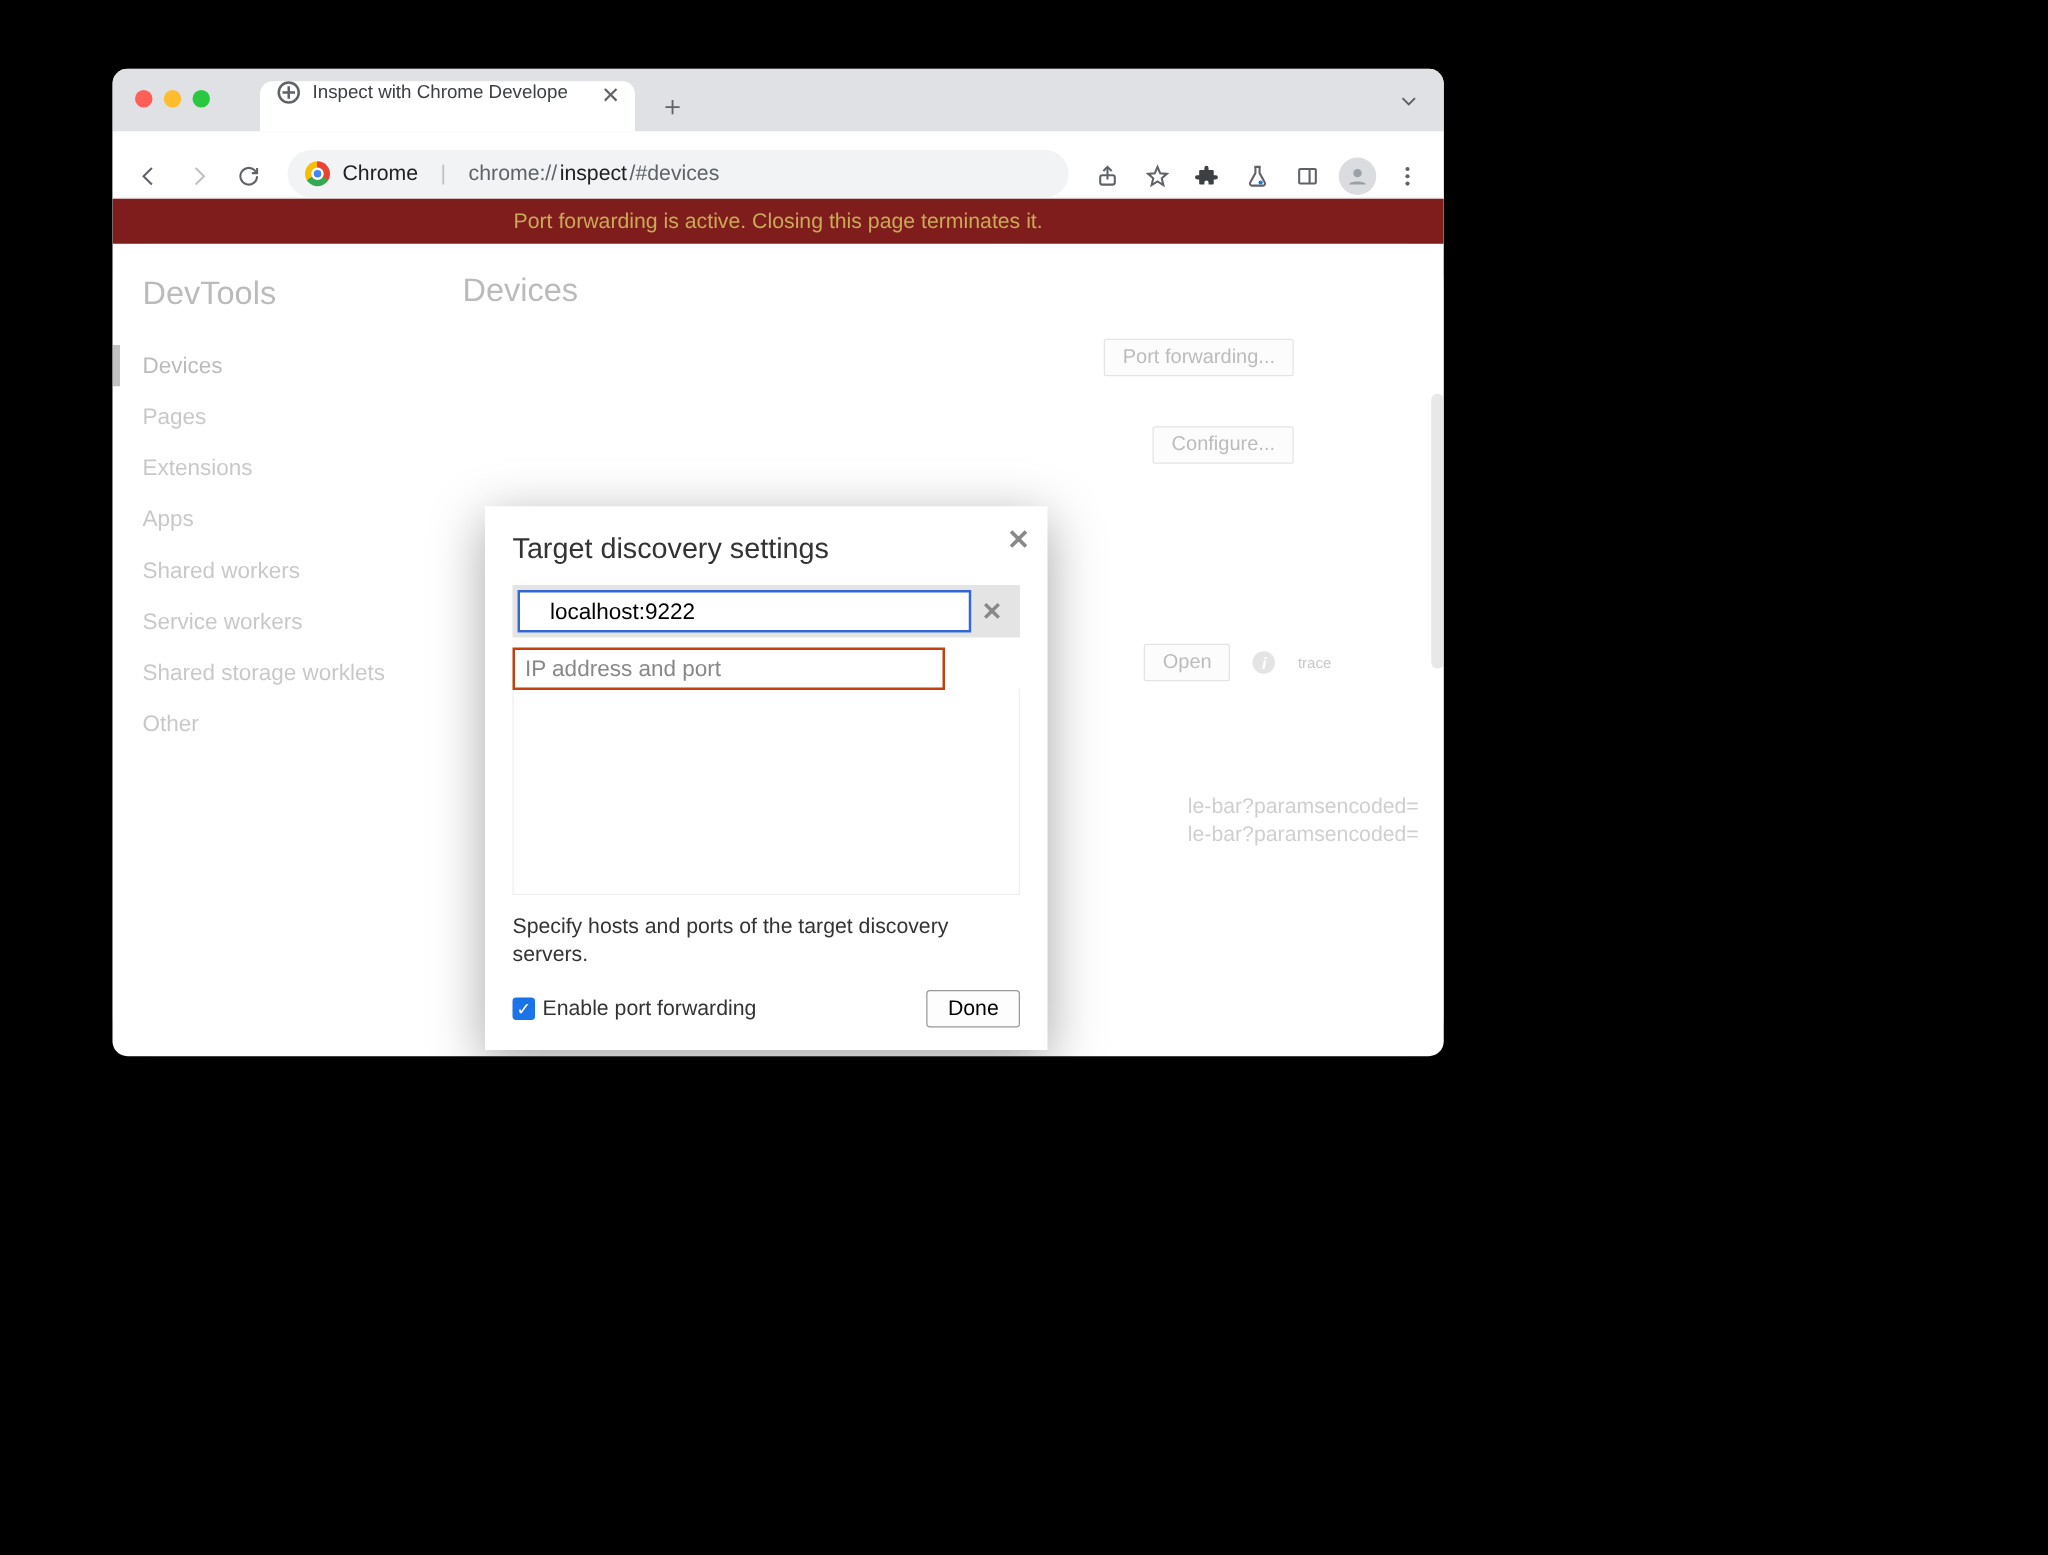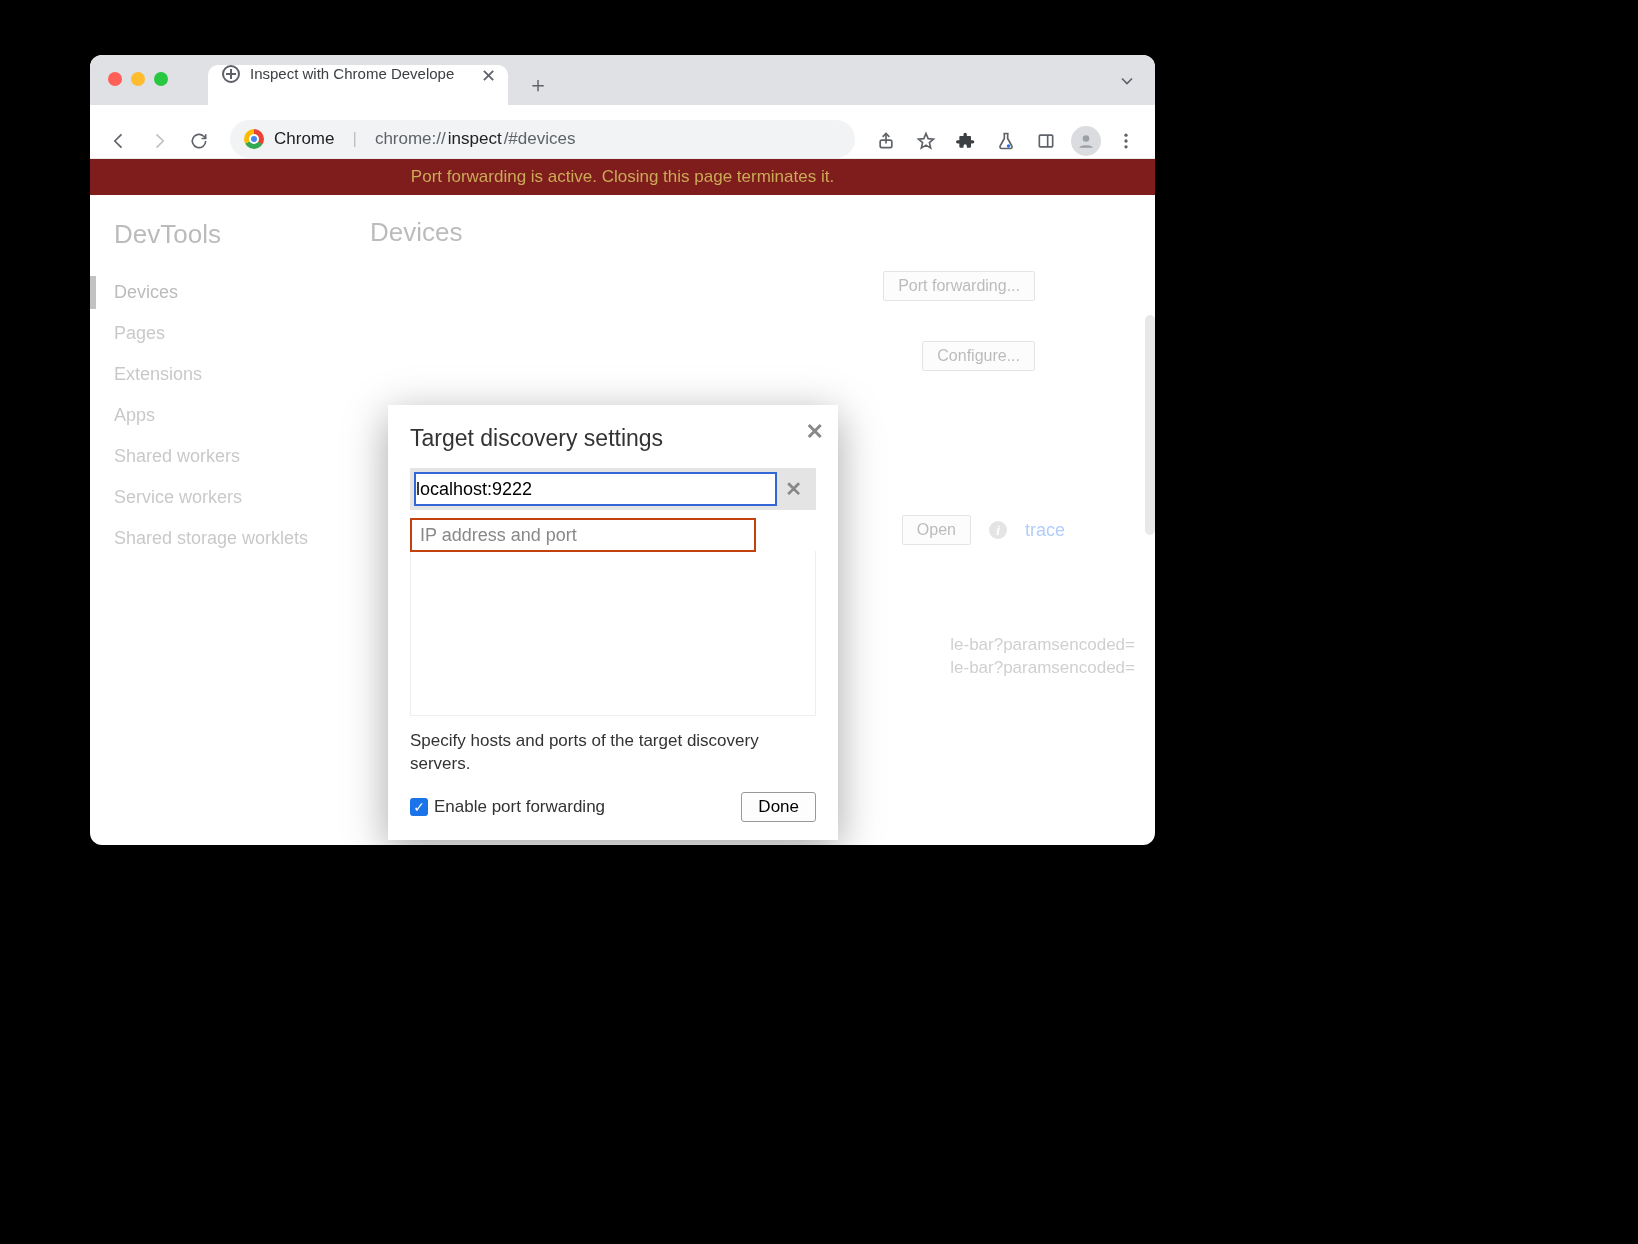--- a/index.html
+++ b/index.html
@@ -169,21 +169,21 @@
   }
   .main h2 { font-size: 26px; font-weight: 400; color: #555; }
   .btn-out {
     border: 1px solid #bbb; background: #f8f8f8; padding: 5px 14px;
     font-size: 16px; color: #555; cursor: pointer; border-radius: 2px;
   }
   .main-row { position: absolute; right: 120px; }
   .row-pf { top: 76px; }
   .row-conf { top: 146px; }
   .row-open { top: 320px; display: flex; align-items: center; gap: 18px; right: 90px; }
-  .link { color: #3b82f6; font-size: 18px; cursor: pointer; }
+  .link { color: #737373; font-size: 12px; cursor: pointer; }
   .info-circ { width: 18px; height: 18px; border-radius: 50%; background: #bbb; color: #fff; display: inline-flex; align-items:center; justify-content:center; font-size: 13px; font-weight: bold; font-style: italic; }
   .url-line { position: absolute; top: 440px; right: 20px; color: #888; font-size: 17px; white-space: nowrap; }
   .url-line2 { top: 463px; }
   
   .overlay {
     position: absolute; inset: 0;
     background: rgba(255,255,255,0.6);
   }
   .dialog {
     position: absolute;
@@ -197,21 +197,21 @@
     position: absolute; top: 14px; right: 14px;
     color: #888; font-size: 22px; cursor: pointer; font-weight: bold;
   }
   .dialog h3 { font-size: 23px; font-weight: 400; color: #333; margin-bottom: 16px; }
   .target-row {
     background: #e4e4e4;
     display: flex; align-items: center; padding: 4px 6px 4px 4px;
     margin-bottom: 8px;
   }
   .target-input {
-    flex: 1; height: 34px; padding: 0 0;
+    flex: 1; height: 34px; padding: 0 24px;
     border: 2px solid #3367d6; font-size: 18px; outline: none;
     background: #fff;
   }
   .row-x { color: #888; font-size: 20px; padding: 0 8px; cursor: pointer; font-weight: bold; }
   .target-empty {
     width: 346px; height: 34px; padding: 0 8px; border: 2px solid #c2410c;
     font-size: 18px; outline: none; color: #333;
   }
   .target-empty::placeholder { color: #888; }
   .spacer { height: 165px; border: 1px solid #eee; border-top: none; margin-top: -1px; }
@@ -336,20 +336,21 @@
   <div class="page">
     <div class="sidebar">
       <h1>DevTools</h1>
       <div class="nav-item active">Devices</div>
       <div class="nav-item">Pages</div>
       <div class="nav-item">Extensions</div>
       <div class="nav-item">Apps</div>
       <div class="nav-item">Shared workers</div>
       <div class="nav-item">Service workers</div>
       <div class="nav-item">Shared storage worklets</div>
+      <div class="nav-item">Other</div>
     </div>
 
     <div class="main">
       <h2>Devices</h2>
       <div class="main-row row-pf"><button class="btn-out">Port forwarding...</button></div>
       <div class="main-row row-conf"><button class="btn-out">Configure...</button></div>
       <div class="main-row row-open">
         <button class="btn-out">Open</button>
         <span class="info-circ">i</span>
         <span class="link">trace</span>

